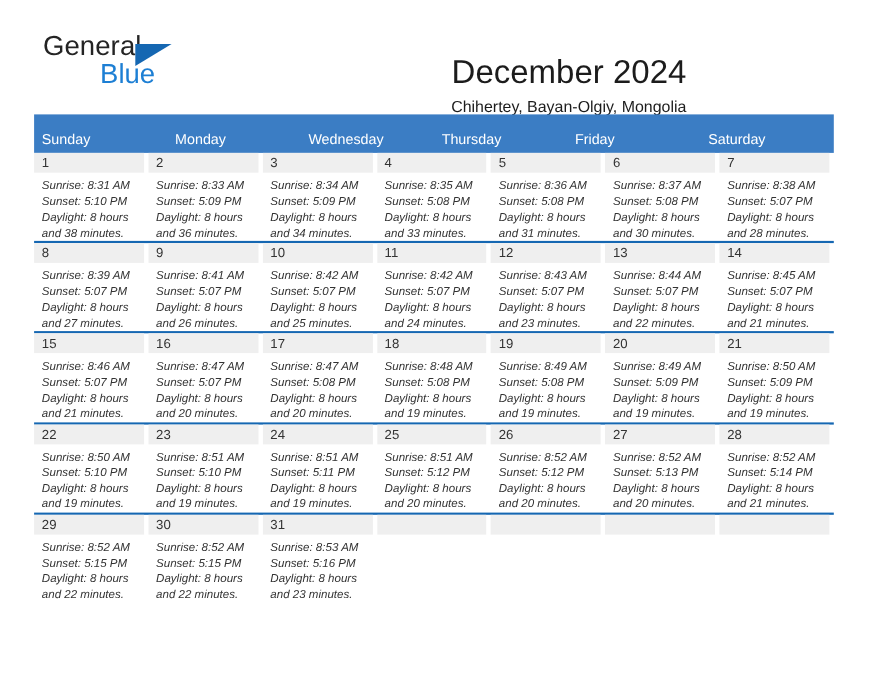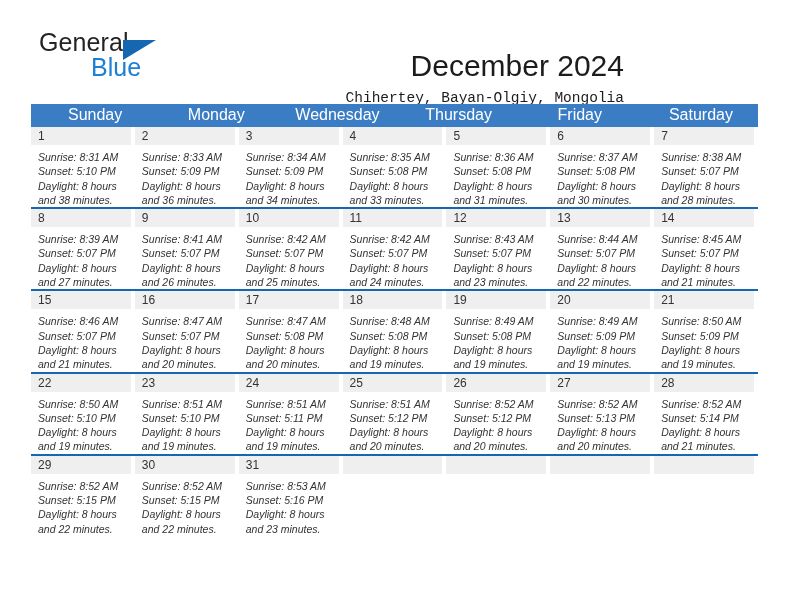--- a/index.html
+++ b/index.html
@@ -80,47 +80,46 @@
     line-height: 38px;
     white-space: nowrap;
     font-family: "Liberation Sans", sans-serif;
   }
   .cal-subtitle {
     margin-top: 4px;
     font-size: 14.5px;
     color: #1c1c1c;
     line-height: 18px;
     white-space: nowrap;
-    font-family: Liberation Mono, monospace;
+    font-family: Liberation Sans, sans-serif;
   }
 
   
   .calendar {
     position: absolute;
     left: 31px;
     top: 104px;
     width: 727px;
   }
 
   .weekday-row {
     display: flex;
     width: 100%;
     background: #3b7dc4;
   }
   .weekday-cell {
     flex: 1 1 0;
     box-sizing: border-box;
-    padding: 4px 0 5px 7px;
-    font-size: 16px;
+    padding: 16px 0 5px 7px;
+    font-size: 13px;
     color: #ffffff;
     line-height: 14px;
     font-family: "Liberation Sans", sans-serif;
     white-space: nowrap;
     overflow: hidden;
-    text-align: center;
   }
 
   .week-row {
     display: flex;
     width: 100%;
     border-top: 2px solid #1567b2;
   }
   .week-row.first {
     border-top: none;
   }

